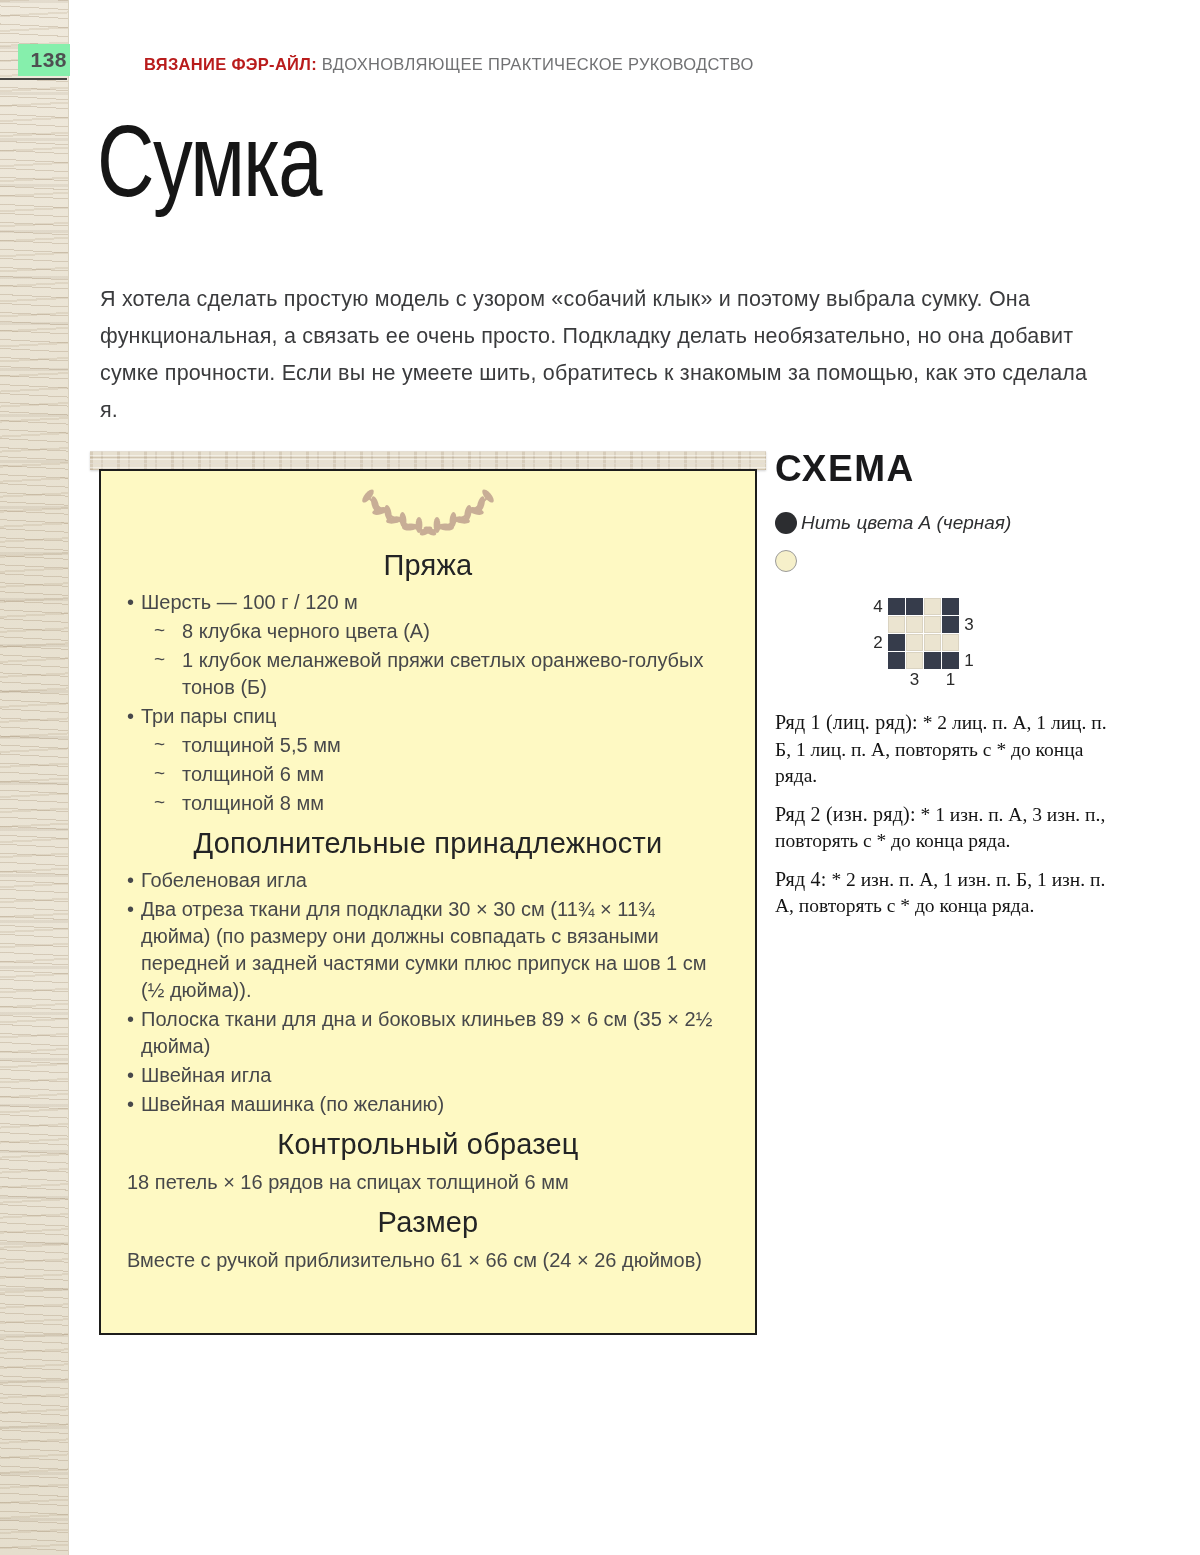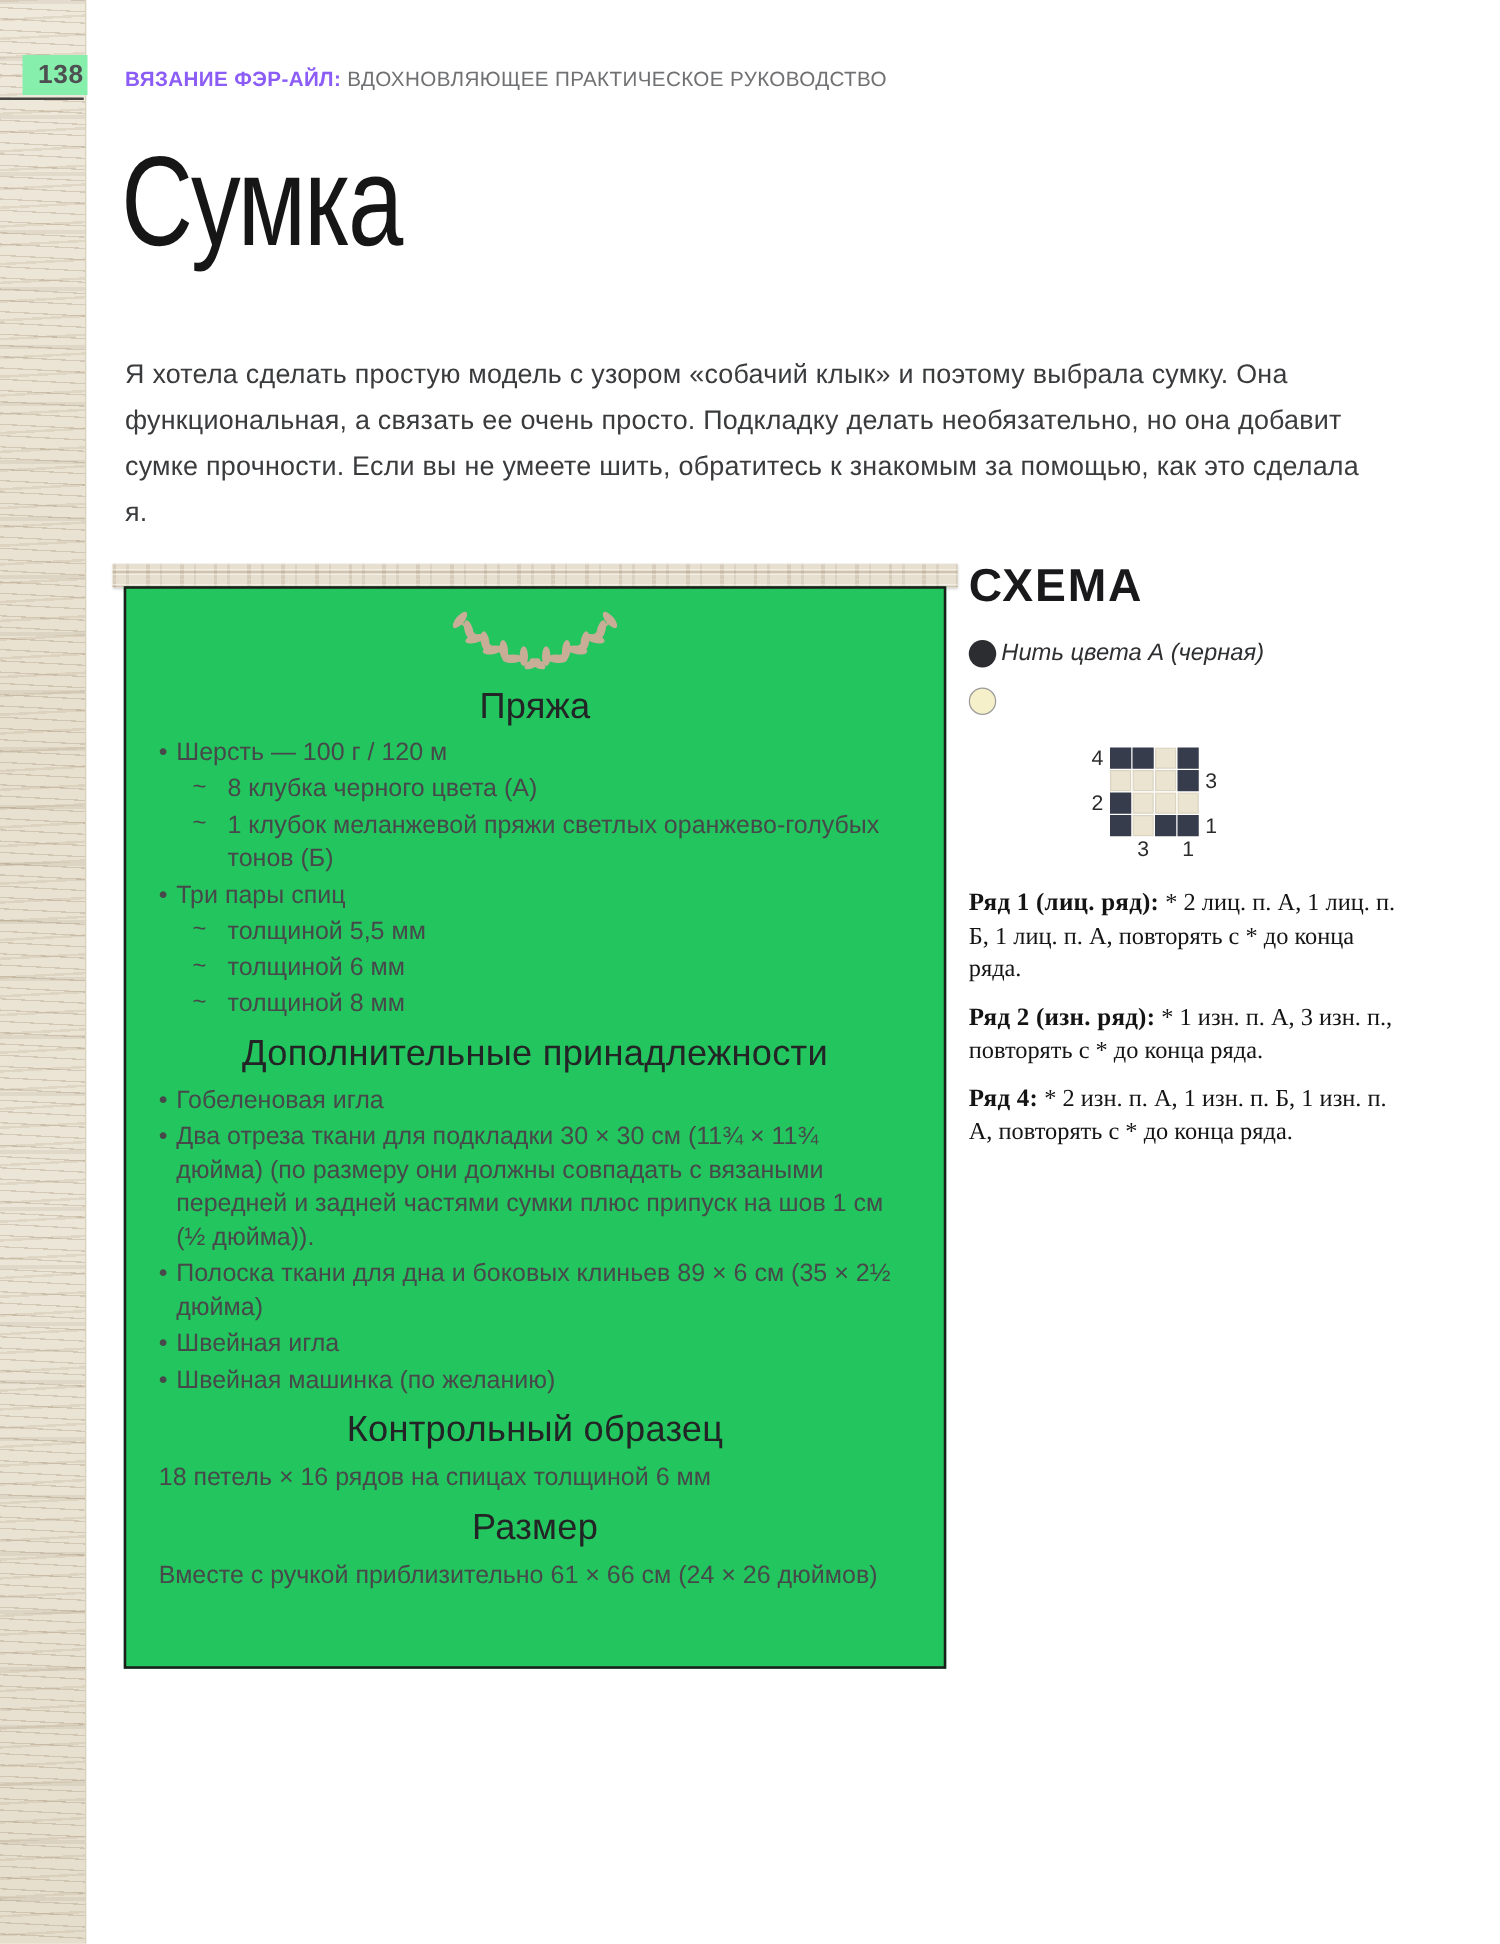--- a/index.html
+++ b/index.html
@@ -20,21 +20,21 @@
   }
   
   .pagenum-block{
     position:absolute;left:18px;top:44px;width:52px;height:32px;background:#86efac;
     display:flex;align-items:center;justify-content:flex-end;padding-right:3px;box-sizing:border-box;
   }
   .pagenum-block .num{font-size:21px;font-weight:700;color:#4e4f51;letter-spacing:.5px;}
   .pagenum-rule{position:absolute;left:0;top:78px;width:67px;height:2px;background:#454441;}
   
   .running-head{position:absolute;left:100px;top:55px;font-size:16.5px;letter-spacing:.3px;white-space:nowrap;}
-  .rh-bold{font-weight:700;color:#8b5cf6;}
+  .rh-bold{font-weight:700;color:#b91c1c;margin-left:44px;}
   .rh-reg{font-weight:400;color:#707173;}
   
   .title{
     position:absolute;left:97px;top:108px;margin:0;font-size:102px;line-height:1.05;
     font-weight:500;color:#161616;letter-spacing:-2px;
     transform:scaleX(.78);transform-origin:left top;white-space:nowrap;
   }
   
   .intro{position:absolute;left:100px;top:281px;width:1008px;margin:0;
     font-size:21.5px;line-height:37px;color:#3a3b3d;letter-spacing:.2px;}
@@ -43,21 +43,21 @@
     position:absolute;left:90px;top:451px;width:676px;height:19px;
     background-color:#e7e0d0;
     background-image:
       repeating-linear-gradient(180deg, rgba(255,255,255,.45) 0 1px, transparent 1px 4px),
       repeating-linear-gradient(90deg, rgba(150,125,95,.20) 0 3px, transparent 3px 11px, rgba(120,95,70,.12) 11px 13px, transparent 13px 27px),
       repeating-linear-gradient(180deg, rgba(150,125,95,.28) 0 1px, transparent 1px 6px);
     box-shadow:0 1px 2px rgba(0,0,0,.18);
   }
   .materials-box{
     position:absolute;left:99px;top:469px;width:658px;height:866px;box-sizing:border-box;
-    background:#22c55e;border:2px solid #1d1d1b;padding:10px 26px 0 26px;overflow:hidden;
+    background:#fef9c3;border:2px solid #1d1d1b;padding:10px 26px 0 26px;overflow:hidden;
   }
   .laurel{width:212px;height:52px;margin:6px auto 0 auto;color:var(--ornament,#c8ae96);display:block;}
   .box-h2{
     text-align:center;font-size:29px;line-height:36px;font-weight:500;color:#232425;
     margin:8px 0 6px 0;letter-spacing:.2px;
   }
   .bullets{list-style:none;margin:0;padding:0;font-size:20px;line-height:27px;color:#47484a;}
   .bullets li{position:relative;padding-left:14px;margin:2px 0;}
   .bullets .dot{position:absolute;left:0;top:0;color:#47484a;}
   .subs{list-style:none;margin:0;padding:0;font-size:20px;line-height:27px;color:#47484a;}
@@ -76,21 +76,21 @@
   .chart{margin:26px 0 22px 94px;}
   .chart-row{display:flex;gap:1px;margin-bottom:1px;align-items:center;}
   .chart-lab{width:18px;font-size:17px;color:#2b2b2b;text-align:center;flex:0 0 auto;line-height:17px;}
   .cell{width:17px;height:17px;flex:0 0 auto;}
   .cell-a{background:var(--chart-color-a,#363c4b);}
   .cell-b{background:var(--chart-color-b,#ebe4d0);box-shadow:inset 0 0 0 1px rgba(0,0,0,.07);}
   .cell.blab{background:transparent;box-shadow:none;font-size:17px;color:#2b2b2b;text-align:center;line-height:20px;}
   
   .rows{font-family:"Liberation Serif",serif;}
   .rows p{margin:0 0 11px 0;font-size:19.5px;line-height:26.5px;color:#141414;}
-  .rows b{font-weight:700;font-size:20px;letter-spacing:.2px;}
+  .rows b{font-weight:400;font-size:20px;letter-spacing:.2px;}
 </style>
 </head>
 <body>
 
 <div class="wood-strip"></div>
 
 <div class="pagenum-block">
   <span class="num">138</span>
 </div>
 <div class="pagenum-rule"></div>

